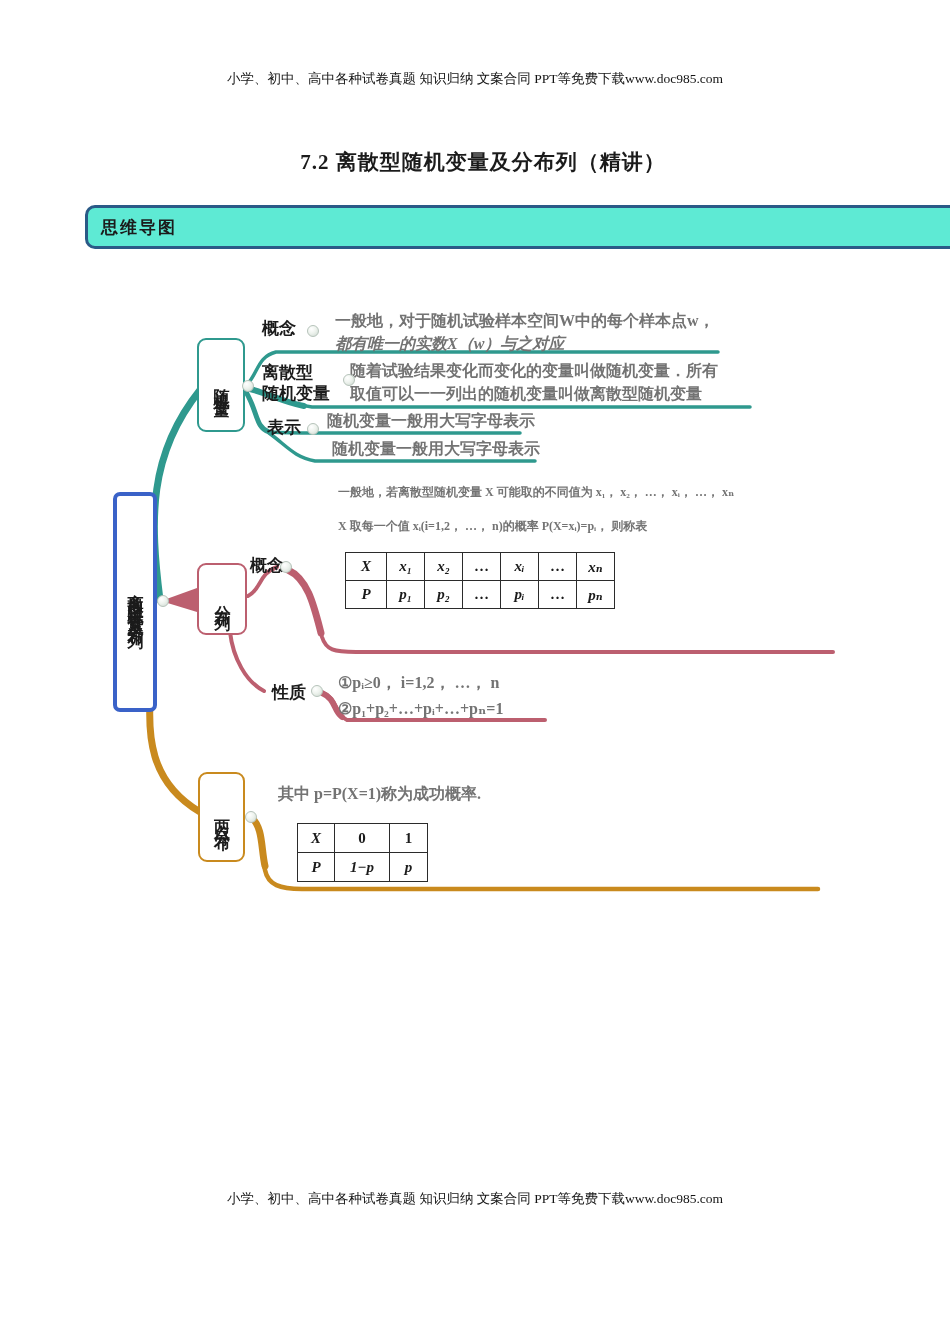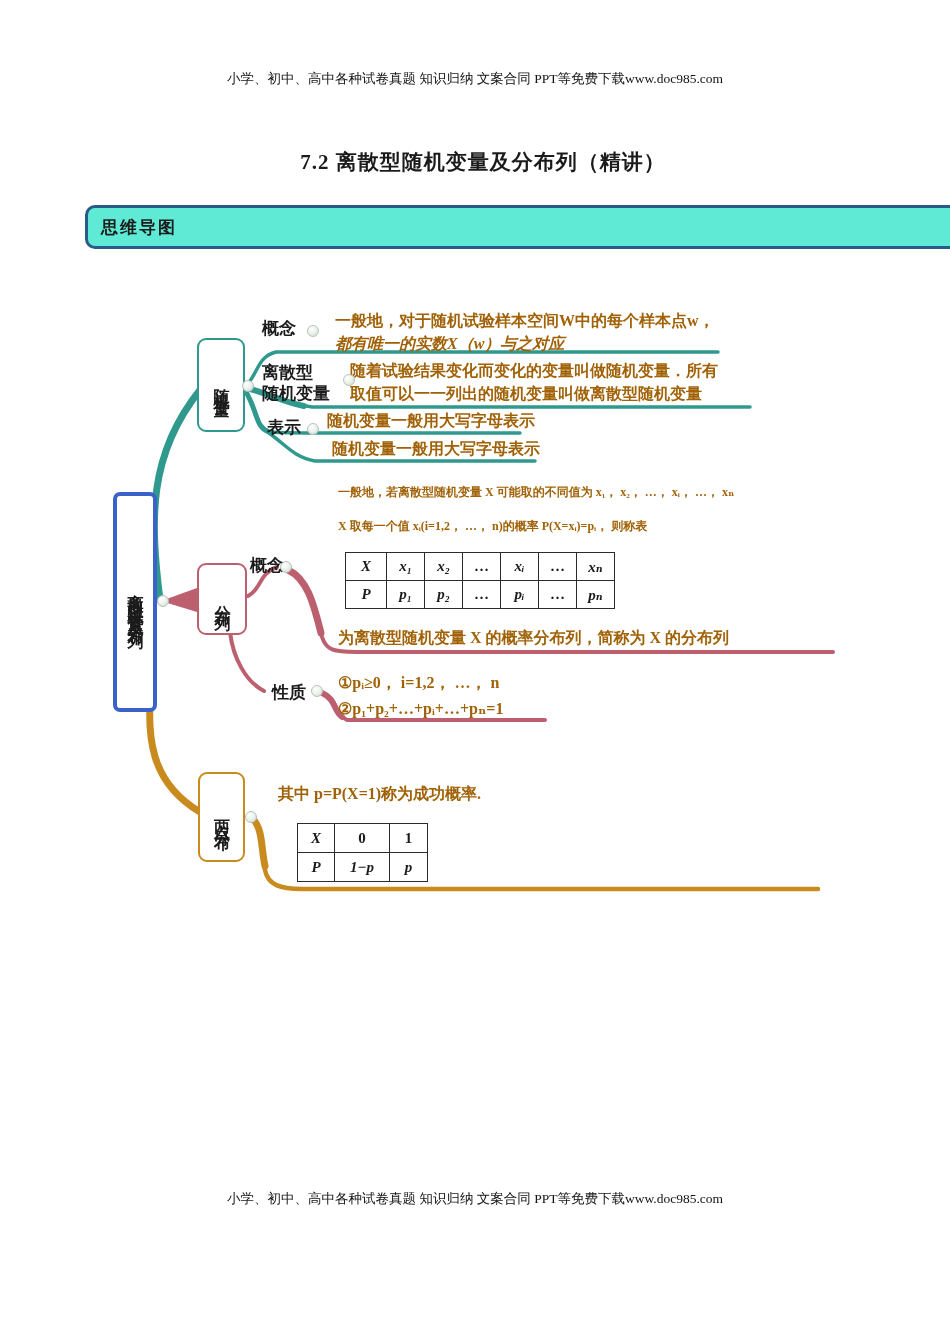--- a/index.html
+++ b/index.html
@@ -29,21 +29,21 @@
   }
   .root-node{
     left:113px;top:492px;width:44px;height:220px;border:4px solid #3A62C8;border-radius:7px;
     letter-spacing:4px;font-size:16px;
   }
   .rv-node{left:197px;top:338px;width:48px;height:94px;border:2.5px solid #2F998E;}
   .fl-node{left:197px;top:563px;width:50px;height:72px;border:2.5px solid #BC5F6F;}
   .ld-node{left:198px;top:772px;width:47px;height:90px;border:2.5px solid #C98A1E;}
   
   .lbl{font-size:17px;font-weight:bold;z-index:2;line-height:21px;white-space:nowrap;}
-  .txt{font-size:16px;font-weight:bold;z-index:2;line-height:20px;white-space:nowrap;color:#a16207;}
+  .txt{font-size:16px;font-weight:bold;z-index:2;line-height:20px;white-space:nowrap;color:#737373;}
   .txt.sm{font-size:12px;}
   
   .bead{
     width:12px;height:12px;border-radius:50%;z-index:3;
     background:radial-gradient(circle at 35% 30%,#ffffff 0%,#eef3ee 45%,#ccd8cf 100%);
     border:1px solid #b6c3ba;box-sizing:border-box;
   }
   
   table.dist{border-collapse:collapse;z-index:2;position:absolute;background:#fff;}
   table.dist td{
@@ -148,21 +148,20 @@
       <td>p₁</td>
       <td>p₂</td>
       <td class="up">…</td>
       <td>pᵢ</td>
       <td class="up">…</td>
       <td>pₙ</td>
     </tr>
   </tbody>
     </table>
 
-  <div class="abs txt" style="left:338px;top:628px;">为离散型随机变量 X 的概率分布列，简称为 X 的分布列</div>
 
   <div class="abs lbl" style="left:272px;top:682px;">性质</div>
   <div class="abs txt" style="left:338px;top:673px;">①pᵢ≥0， i=1,2， …， n</div>
   <div class="abs txt" style="left:338px;top:699px;">②p₁+p₂+…+pᵢ+…+pₙ=1</div>
 
   <div class="abs txt" style="left:278px;top:784px;text-align:center;">其中 p=P(X=1)称为成功概率.</div>
 
   <table class="dist" id="tp-table" style="left:297px;top:823px;">
     <tbody>
         <tr>

